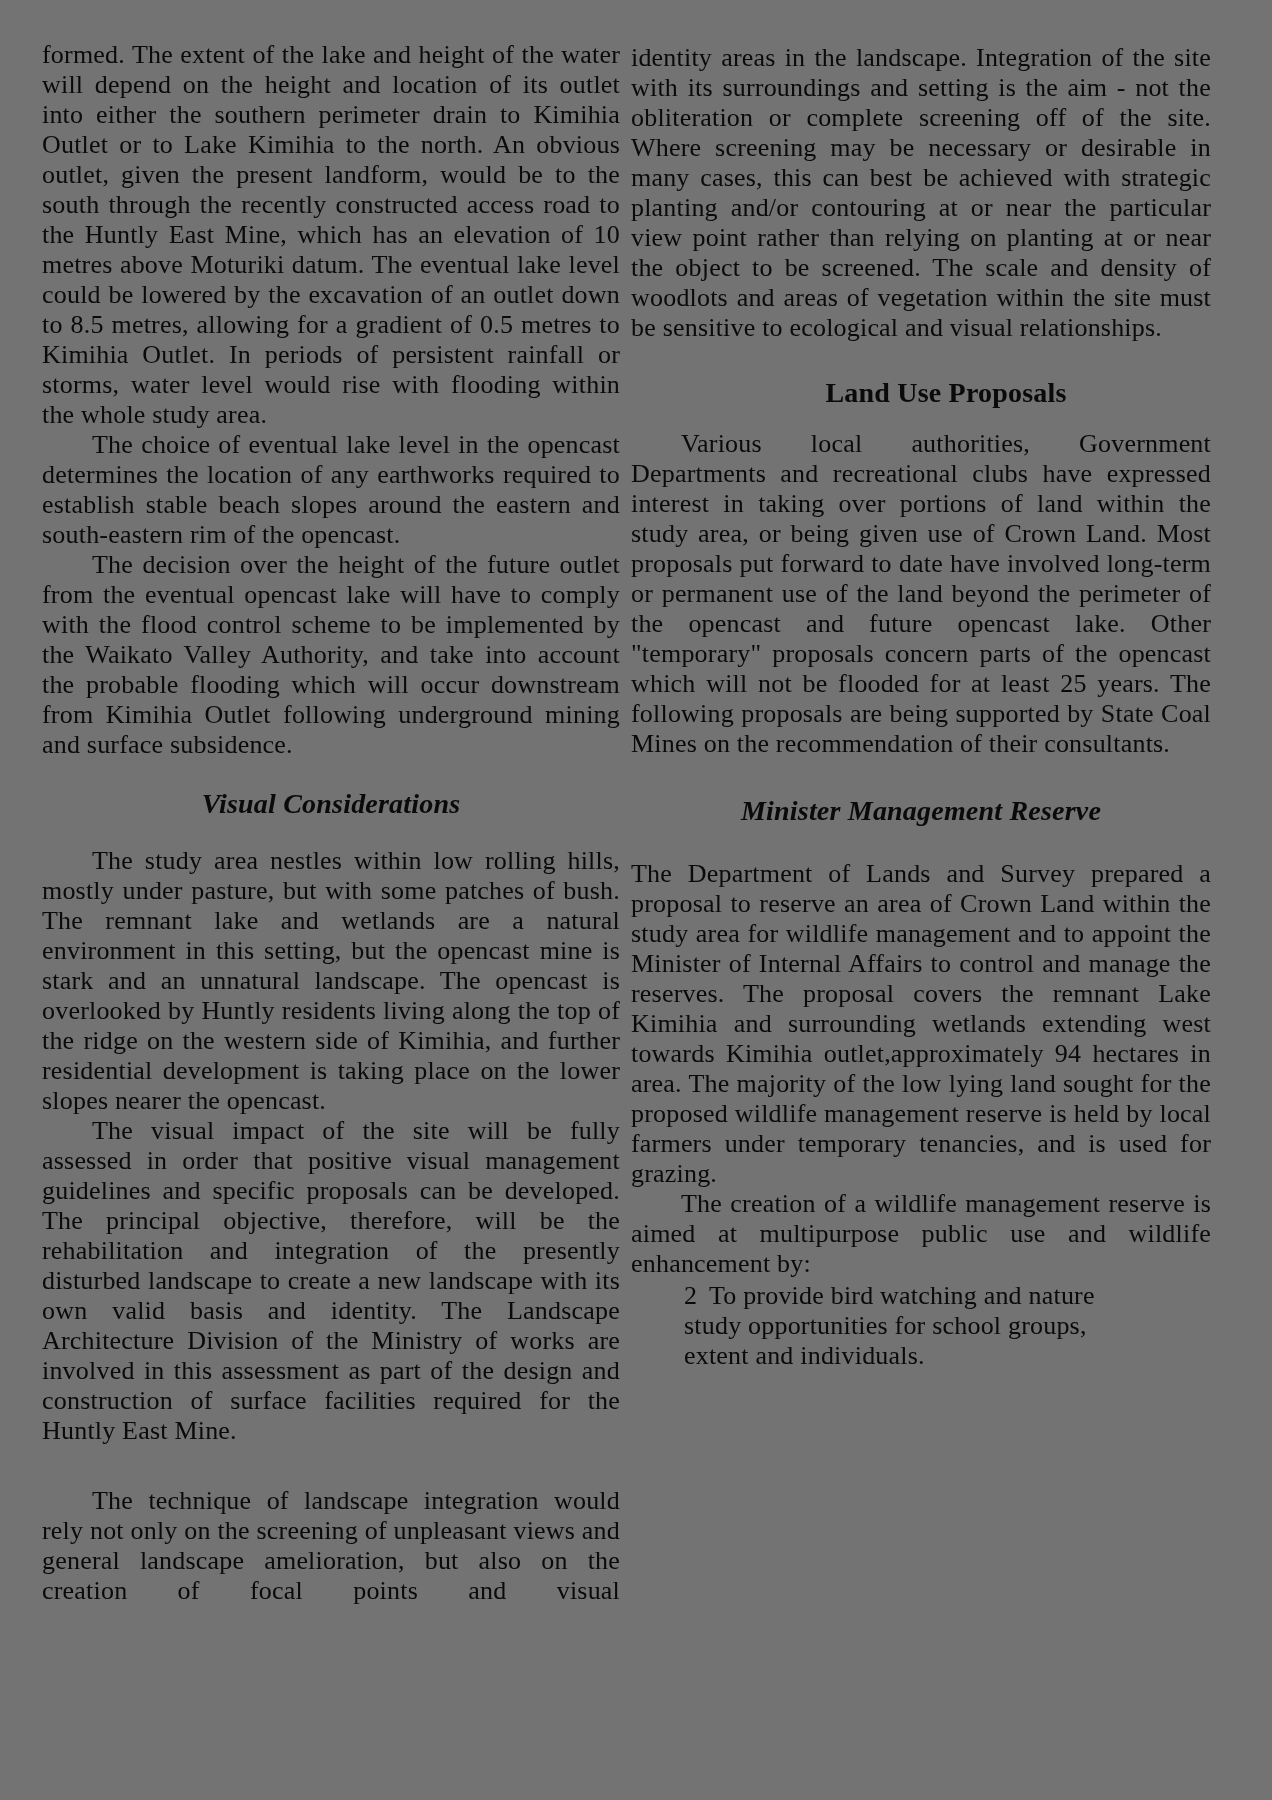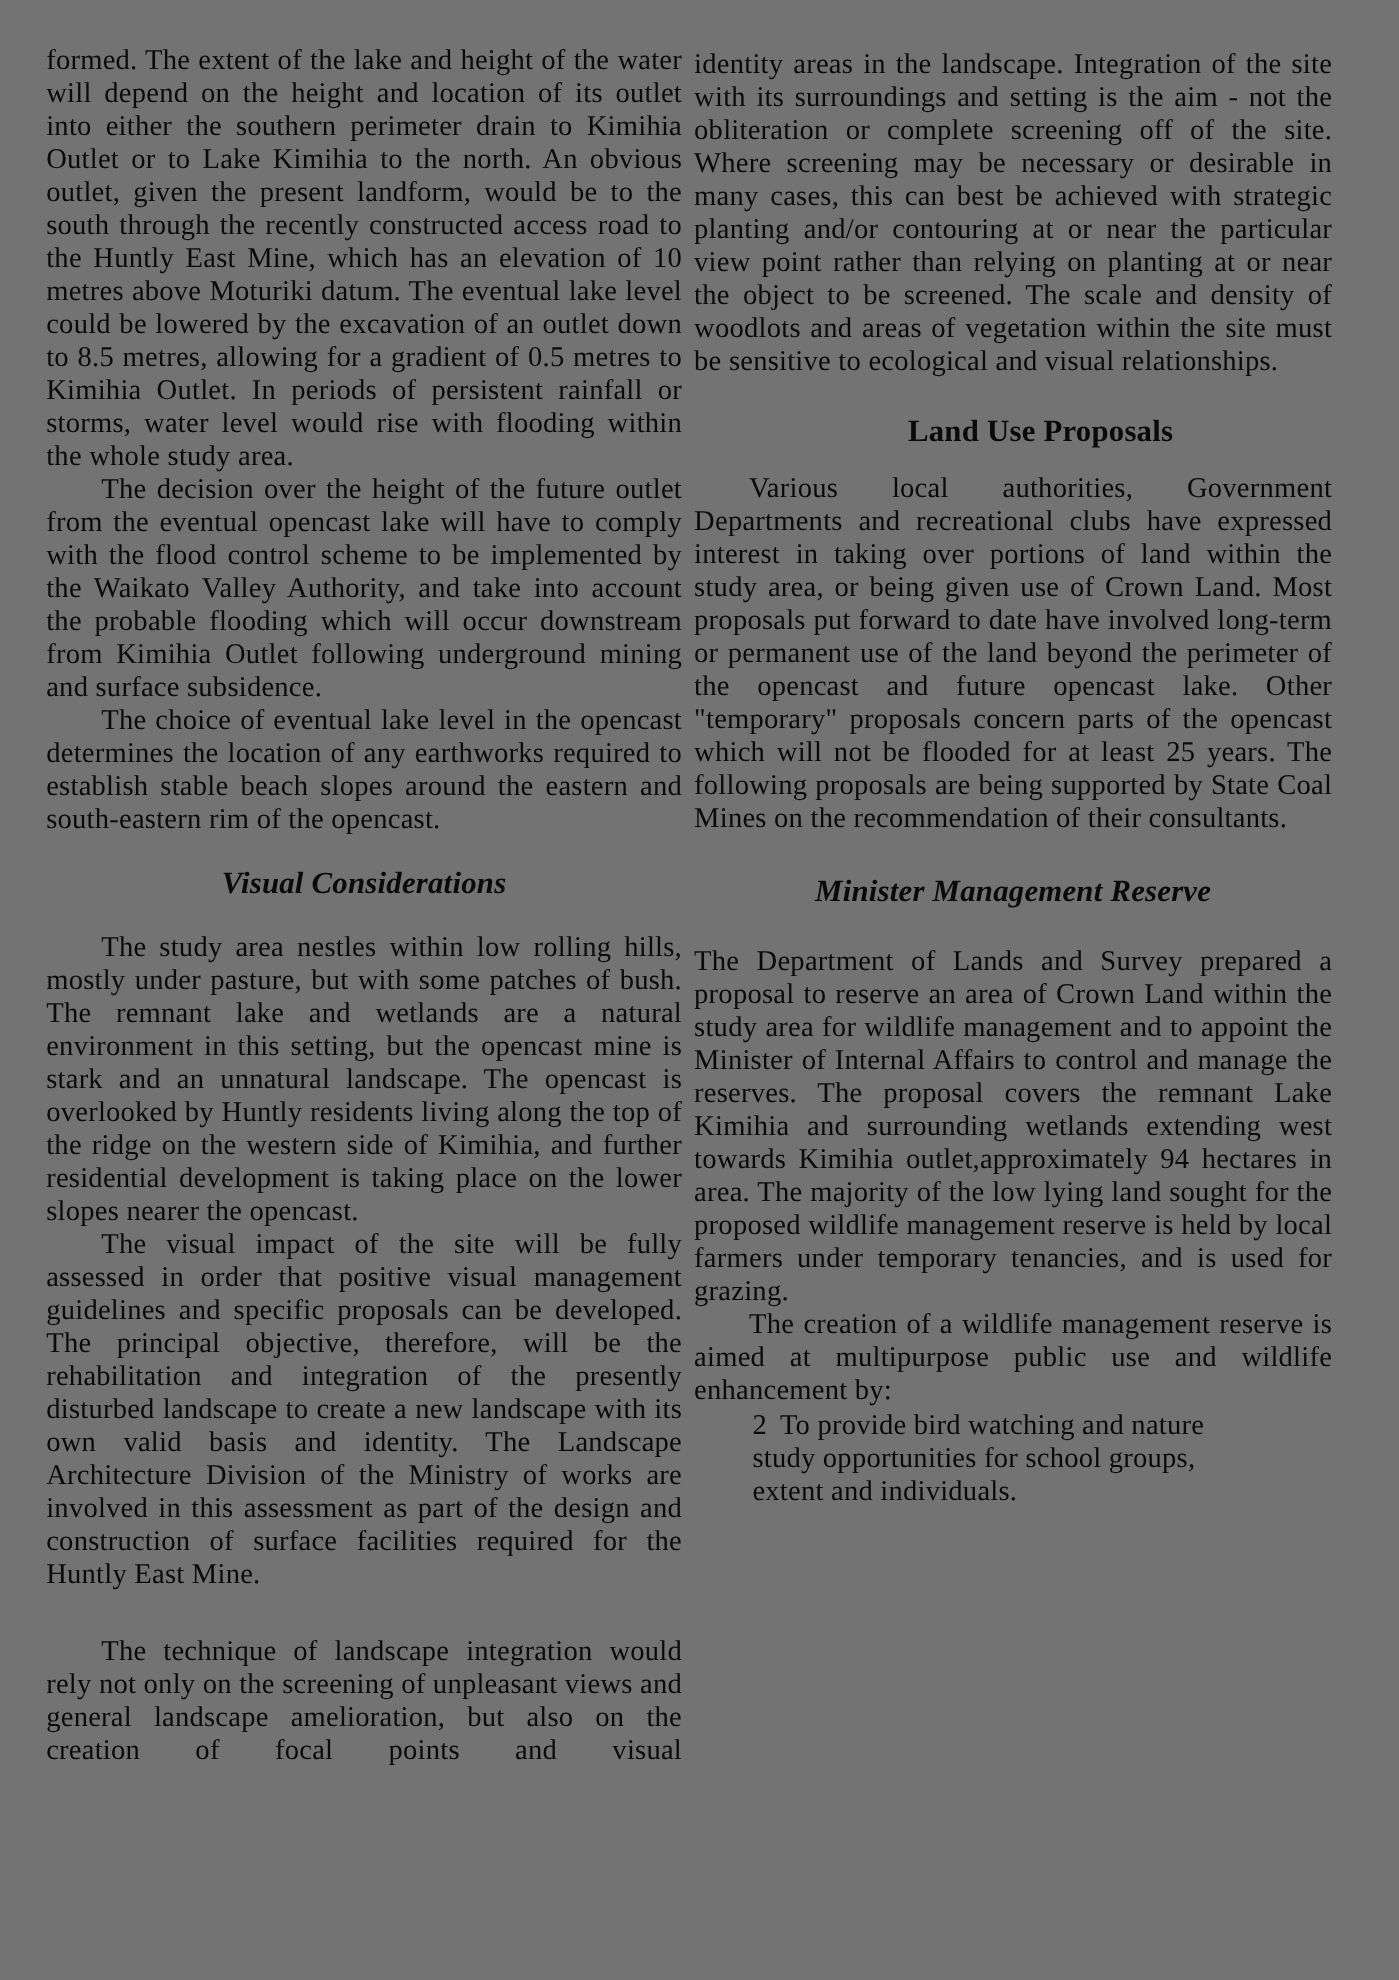--- a/index.html
+++ b/index.html
@@ -56,22 +56,22 @@
   .num-wide   { width: 58px; }
   .num-narrow { width: 25px; }
 </style>
 </head>
 <body>
 
 <div class="page">
 
   <div class="col col-left">
     <p class="para">formed. The extent of the lake and height of the water will depend on the height and location of its outlet into either the southern perimeter drain to Kimihia Outlet or to Lake Kimihia to the north. An obvious outlet, given the present landform, would be to the south through the recently constructed access road to the Huntly East Mine, which has an elevation of 10 metres above Moturiki datum. The eventual lake level could be lowered by the excavation of an outlet down to 8.5 metres, allowing for a gradient of 0.5 metres to Kimihia Outlet. In periods of persistent rainfall or storms, water level would rise with flooding within the whole study area.</p>
+    <p class="para indent">The choice of eventual lake level in the opencast determines the location of any earthworks required to establish stable beach slopes around the eastern and south-eastern rim of the opencast.</p>
     <p class="para indent">The decision over the height of the future outlet from the eventual opencast lake will have to comply with the flood control scheme to be implemented by the Waikato Valley Authority, and take into account the probable flooding which will occur downstream from Kimihia Outlet following underground mining and surface subsidence.</p>
-    <p class="para indent">The choice of eventual lake level in the opencast determines the location of any earthworks required to establish stable beach slopes around the eastern and south-eastern rim of the opencast.</p>
     <div class="heading heading-italic h-visual">Visual Considerations</div>
     <p class="para indent">The study area nestles within low rolling hills, mostly under pasture, but with some patches of bush. The remnant lake and wetlands are a natural environment in this setting, but the opencast mine is stark and an unnatural landscape. The opencast is overlooked by Huntly residents living along the top of the ridge on the western side of Kimihia, and further residential development is taking place on the lower slopes nearer the opencast.</p>
     <p class="para indent">The visual impact of the site will be fully assessed in order that positive visual management guidelines and specific proposals can be developed. The principal objective, therefore, will be the rehabilitation and integration of the presently disturbed landscape to create a new landscape with its own valid basis and identity. The Landscape Architecture Division of the Ministry of works are involved in this assessment as part of the design and construction of surface facilities required for the Huntly East Mine.</p>
     <p class="para indent cont gap-top-lg">The technique of landscape integration would rely not only on the screening of unpleasant views and general landscape amelioration, but also on the creation of focal points and visual</p>
   </div>
 
   <div class="col col-right">
     <p class="para">identity areas in the landscape. Integration of the site with its surroundings and setting is the aim - not the obliteration or complete screening off of the site. Where screening may be necessary or desirable in many cases, this can best be achieved with strategic planting and/or contouring at or near the particular view point rather than relying on planting at or near the object to be screened. The scale and density of woodlots and areas of vegetation within the site must be sensitive to ecological and visual relationships.</p>
     <div class="heading h-landuse">Land Use Proposals</div>
     <p class="para indent">Various local authorities, Government Departments and recreational clubs have expressed interest in taking over portions of land within the study area, or being given use of Crown Land. Most proposals put forward to date have involved long-term or permanent use of the land beyond the perimeter of the opencast and future opencast lake. Other "temporary" proposals concern parts of the opencast which will not be flooded for at least 25 years. The following proposals are being supported by State Coal Mines on the recommendation of their consultants.</p>

